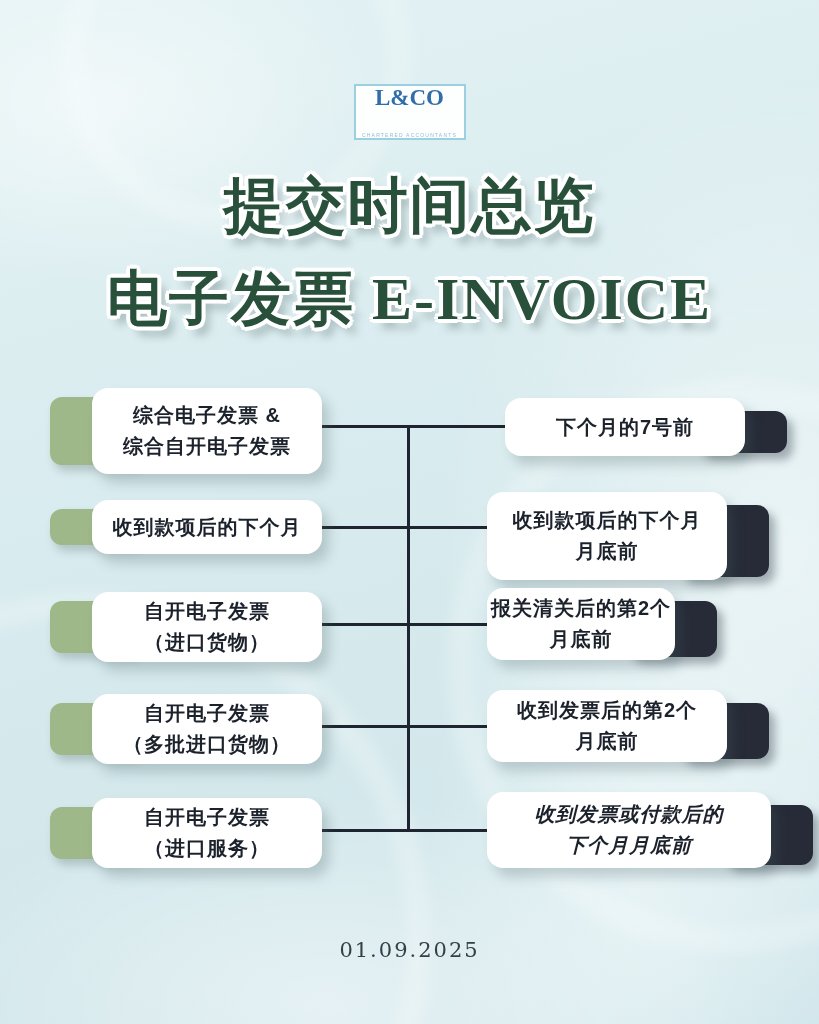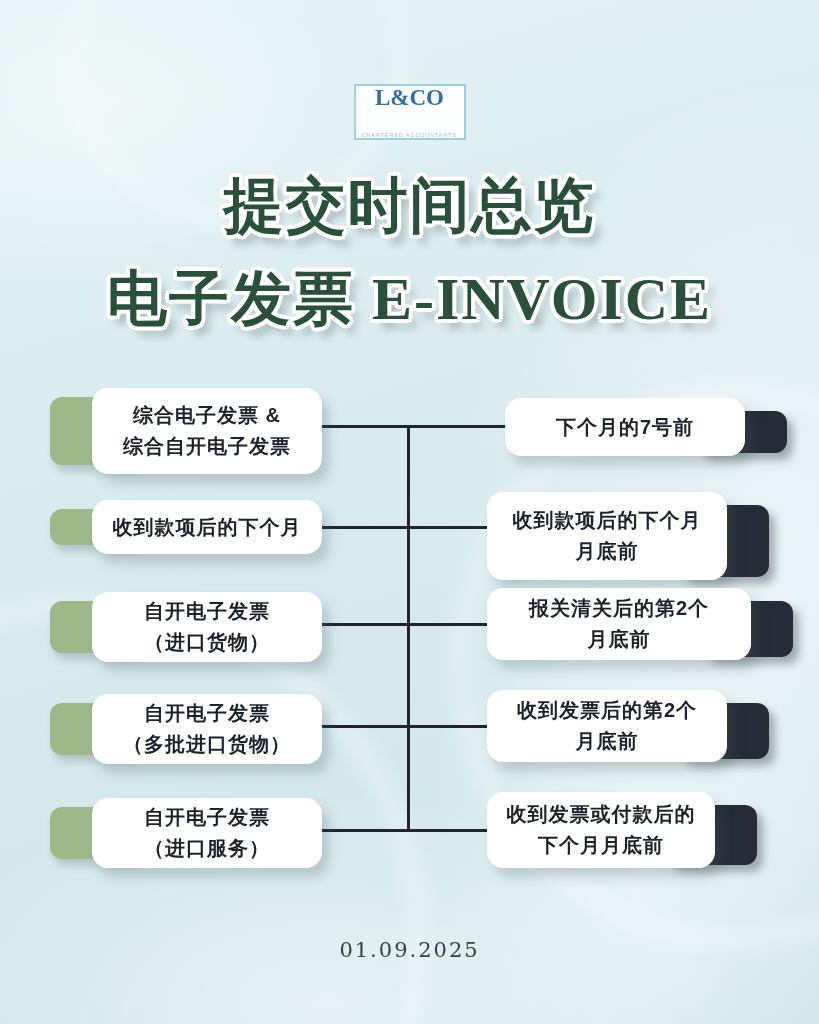--- a/index.html
+++ b/index.html
@@ -64,25 +64,25 @@
     white-space:pre-line;font-weight:700;color:#1c222c;
     font-size:20px;line-height:1.55;letter-spacing:1px;
   }
 
   
   .l1{left:92px;top:388px;width:230px;height:86px;}
   .r1{left:487px;top:398px;width:240px;height:58px;padding-left:18px;}
   .l2{left:92px;top:500px;width:230px;height:54px;}
   .r2{left:487px;top:492px;width:240px;height:88px;}
   .l3{left:92px;top:592px;width:230px;height:70px;}
-  .r3{left:487px;top:588px;width:264px;height:72px;}
+  .r3{left:487px;top:588px;width:188px;height:72px;}
   .l4{left:92px;top:694px;width:230px;height:70px;}
   .r4{left:487px;top:690px;width:240px;height:72px;border-radius:12px;}
   .l5{left:92px;top:798px;width:230px;height:70px;}
-  .r5{left:487px;top:792px;width:228px;height:76px;}
+  .r5{left:487px;top:792px;width:284px;height:76px;font-style:italic;}
 
   .hl1{top:425px;}.hl2{top:526px;}.hl3{top:623px;}.hl4{top:725px;}.hl5{top:829px;}
 
   
   .date{
     position:absolute;z-index:3;left:0;right:0;top:938px;text-align:center;
     font-family:"DejaVu Serif", serif;font-size:21px;letter-spacing:2px;color:#33404a;
   }
 </style>
 </head>

